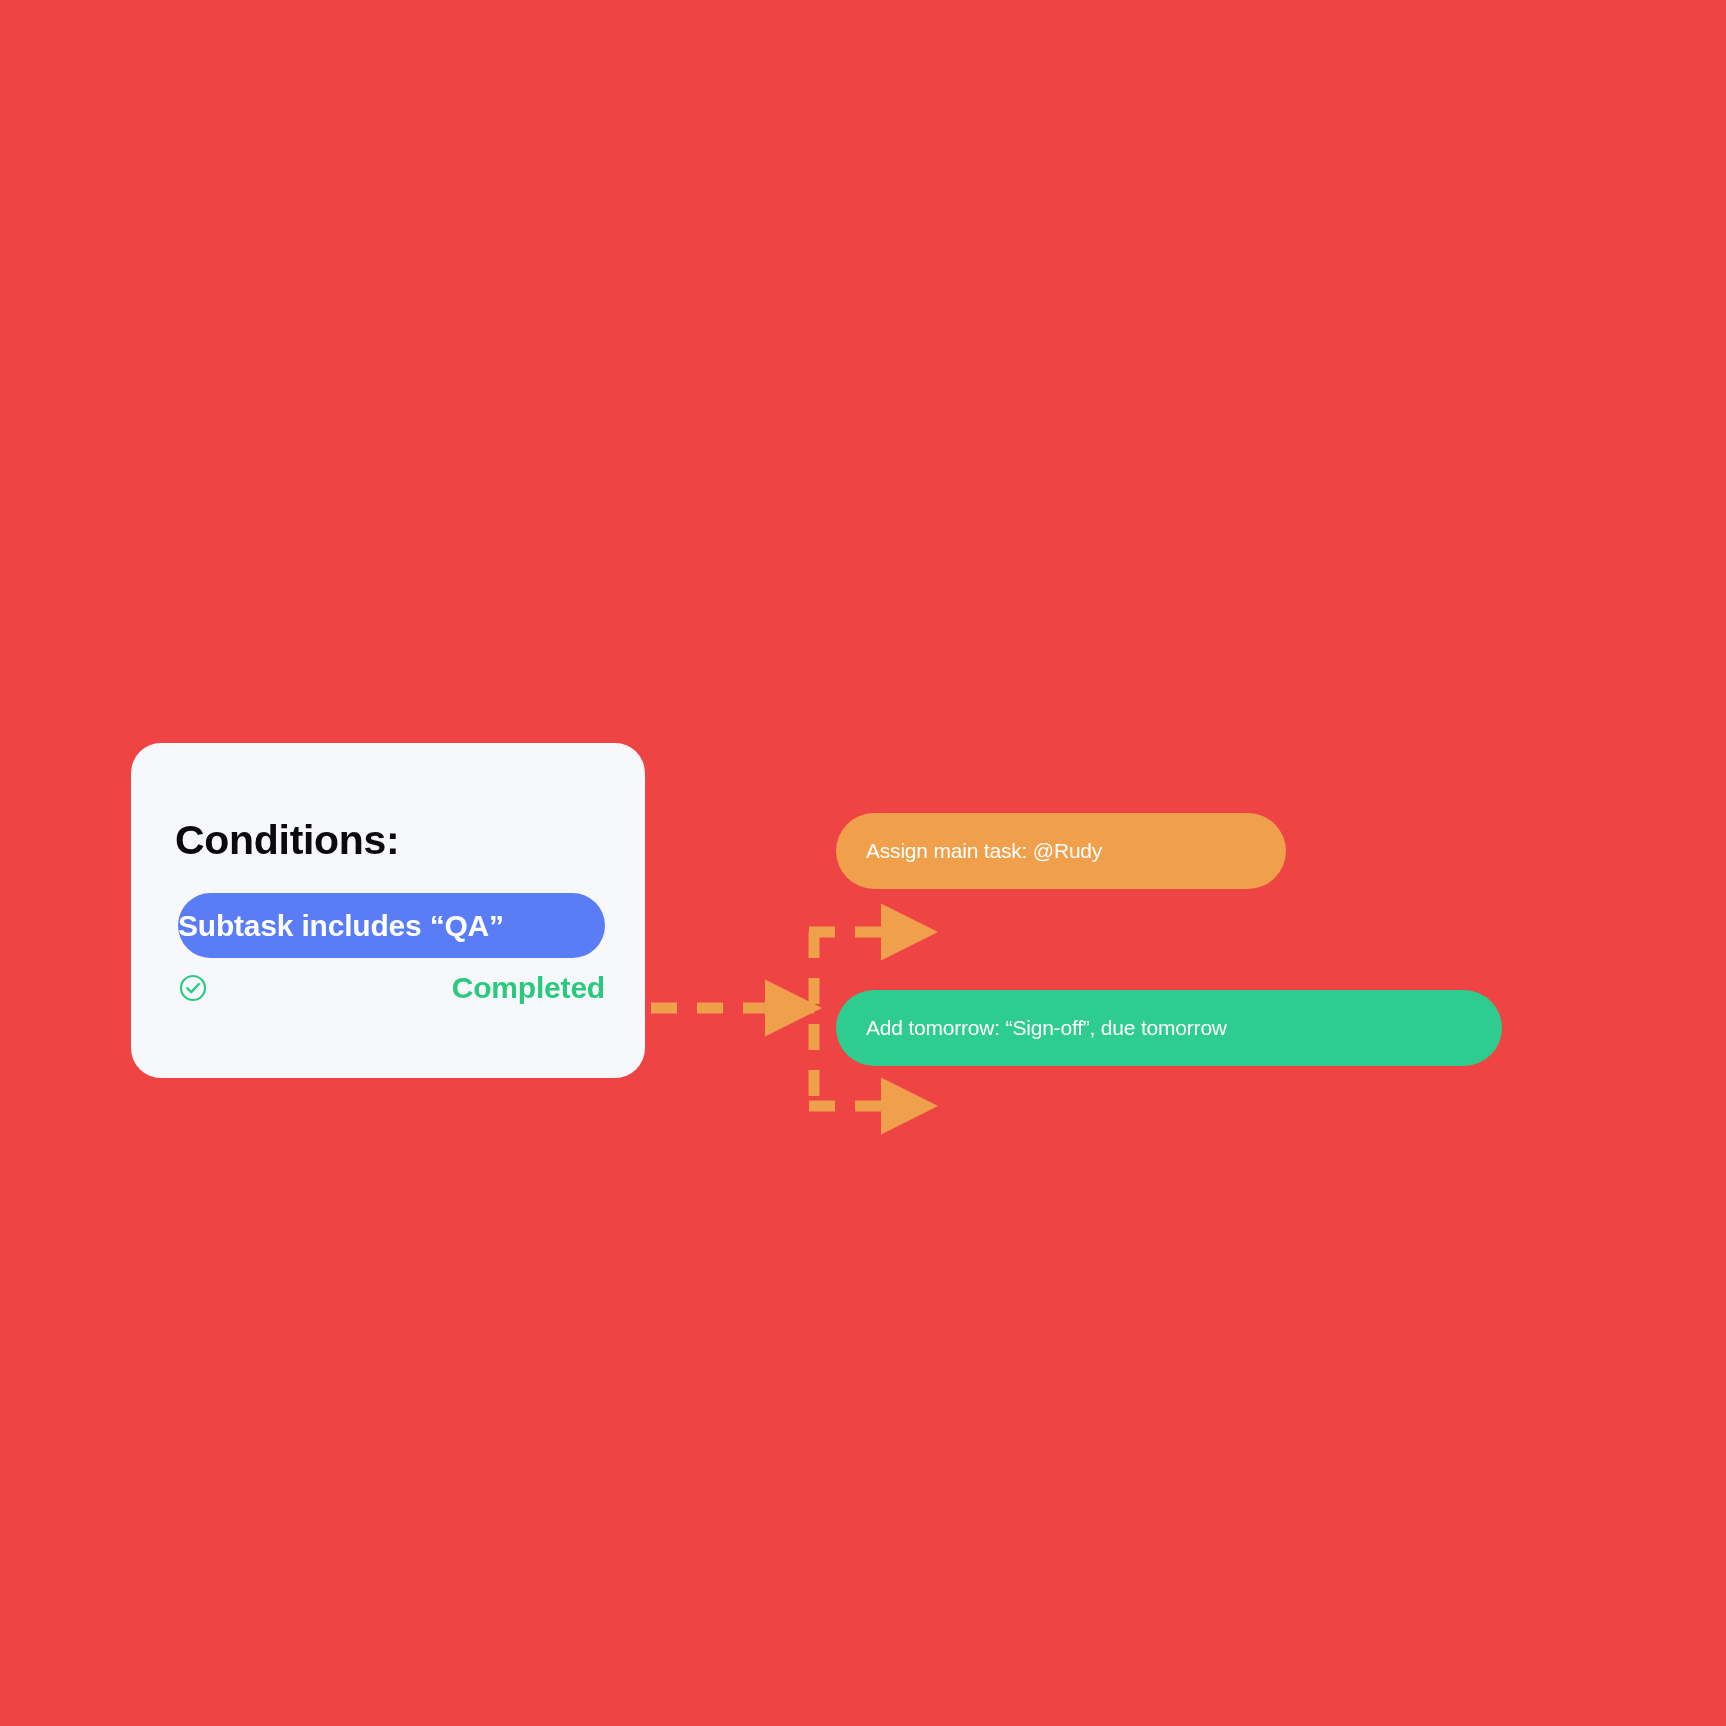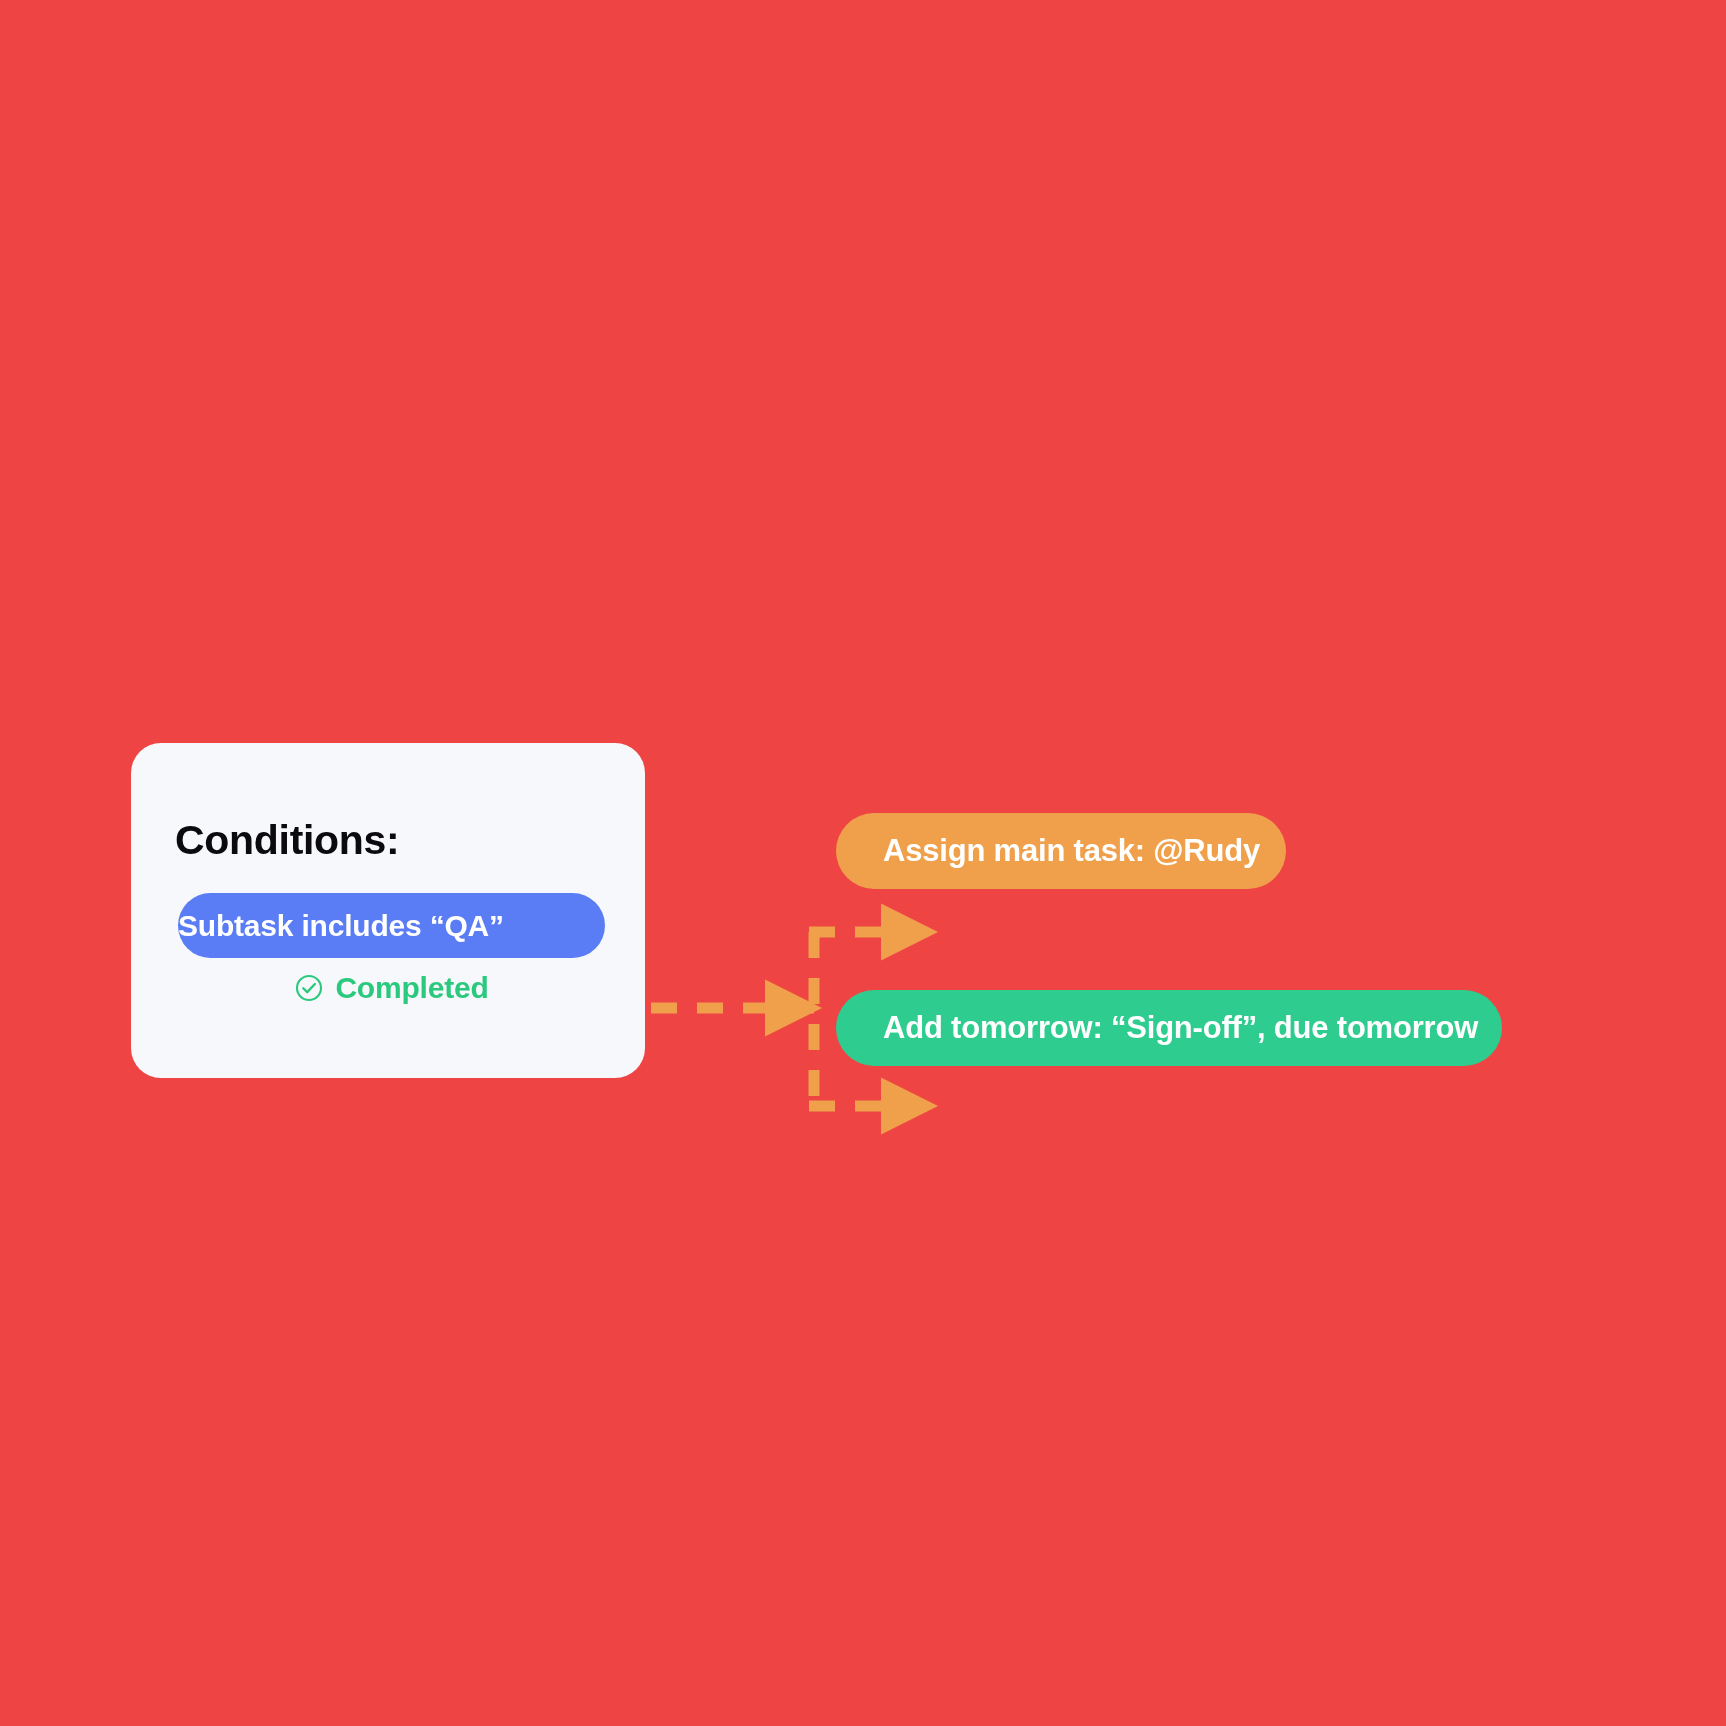--- a/index.html
+++ b/index.html
@@ -59,21 +59,21 @@
     letter-spacing: -0.2px;
     white-space: nowrap;
   }
   #condition-status {
     position: absolute;
     left: 47px;
     top: 228px;
     width: 427px;
     display: flex;
     align-items: center;
-    justify-content: center;
+    justify-content: space-between;
     gap: 11px;
   }
   #condition-status .status-label {
     font-size: 30px;
     font-weight: bold;
     color: #2BC97E;
     letter-spacing: -0.2px;
     white-space: nowrap;
   }
   .check-circle-icon {
@@ -86,26 +86,25 @@
   
   .action-pill {
     position: absolute;
     display: flex;
     align-items: center;
     border-radius: 40px;
     box-sizing: border-box;
     padding: 0 30px;
   }
   .action-pill .action-text {
-    font-size: 31px;
-    font-weight: bold;
+    font-size: 21px;
+    font-weight: normal;
     color: #FFFFFF;
     letter-spacing: -0.2px;
     white-space: nowrap;
-    margin-left: 17px;
   }
   #action-pill-assign {
     left: 836px;
     top: 813px;
     width: 450px;
     height: 76px;
     background: #F0A04B;
   }
   #action-pill-subtask {
     left: 836px;

